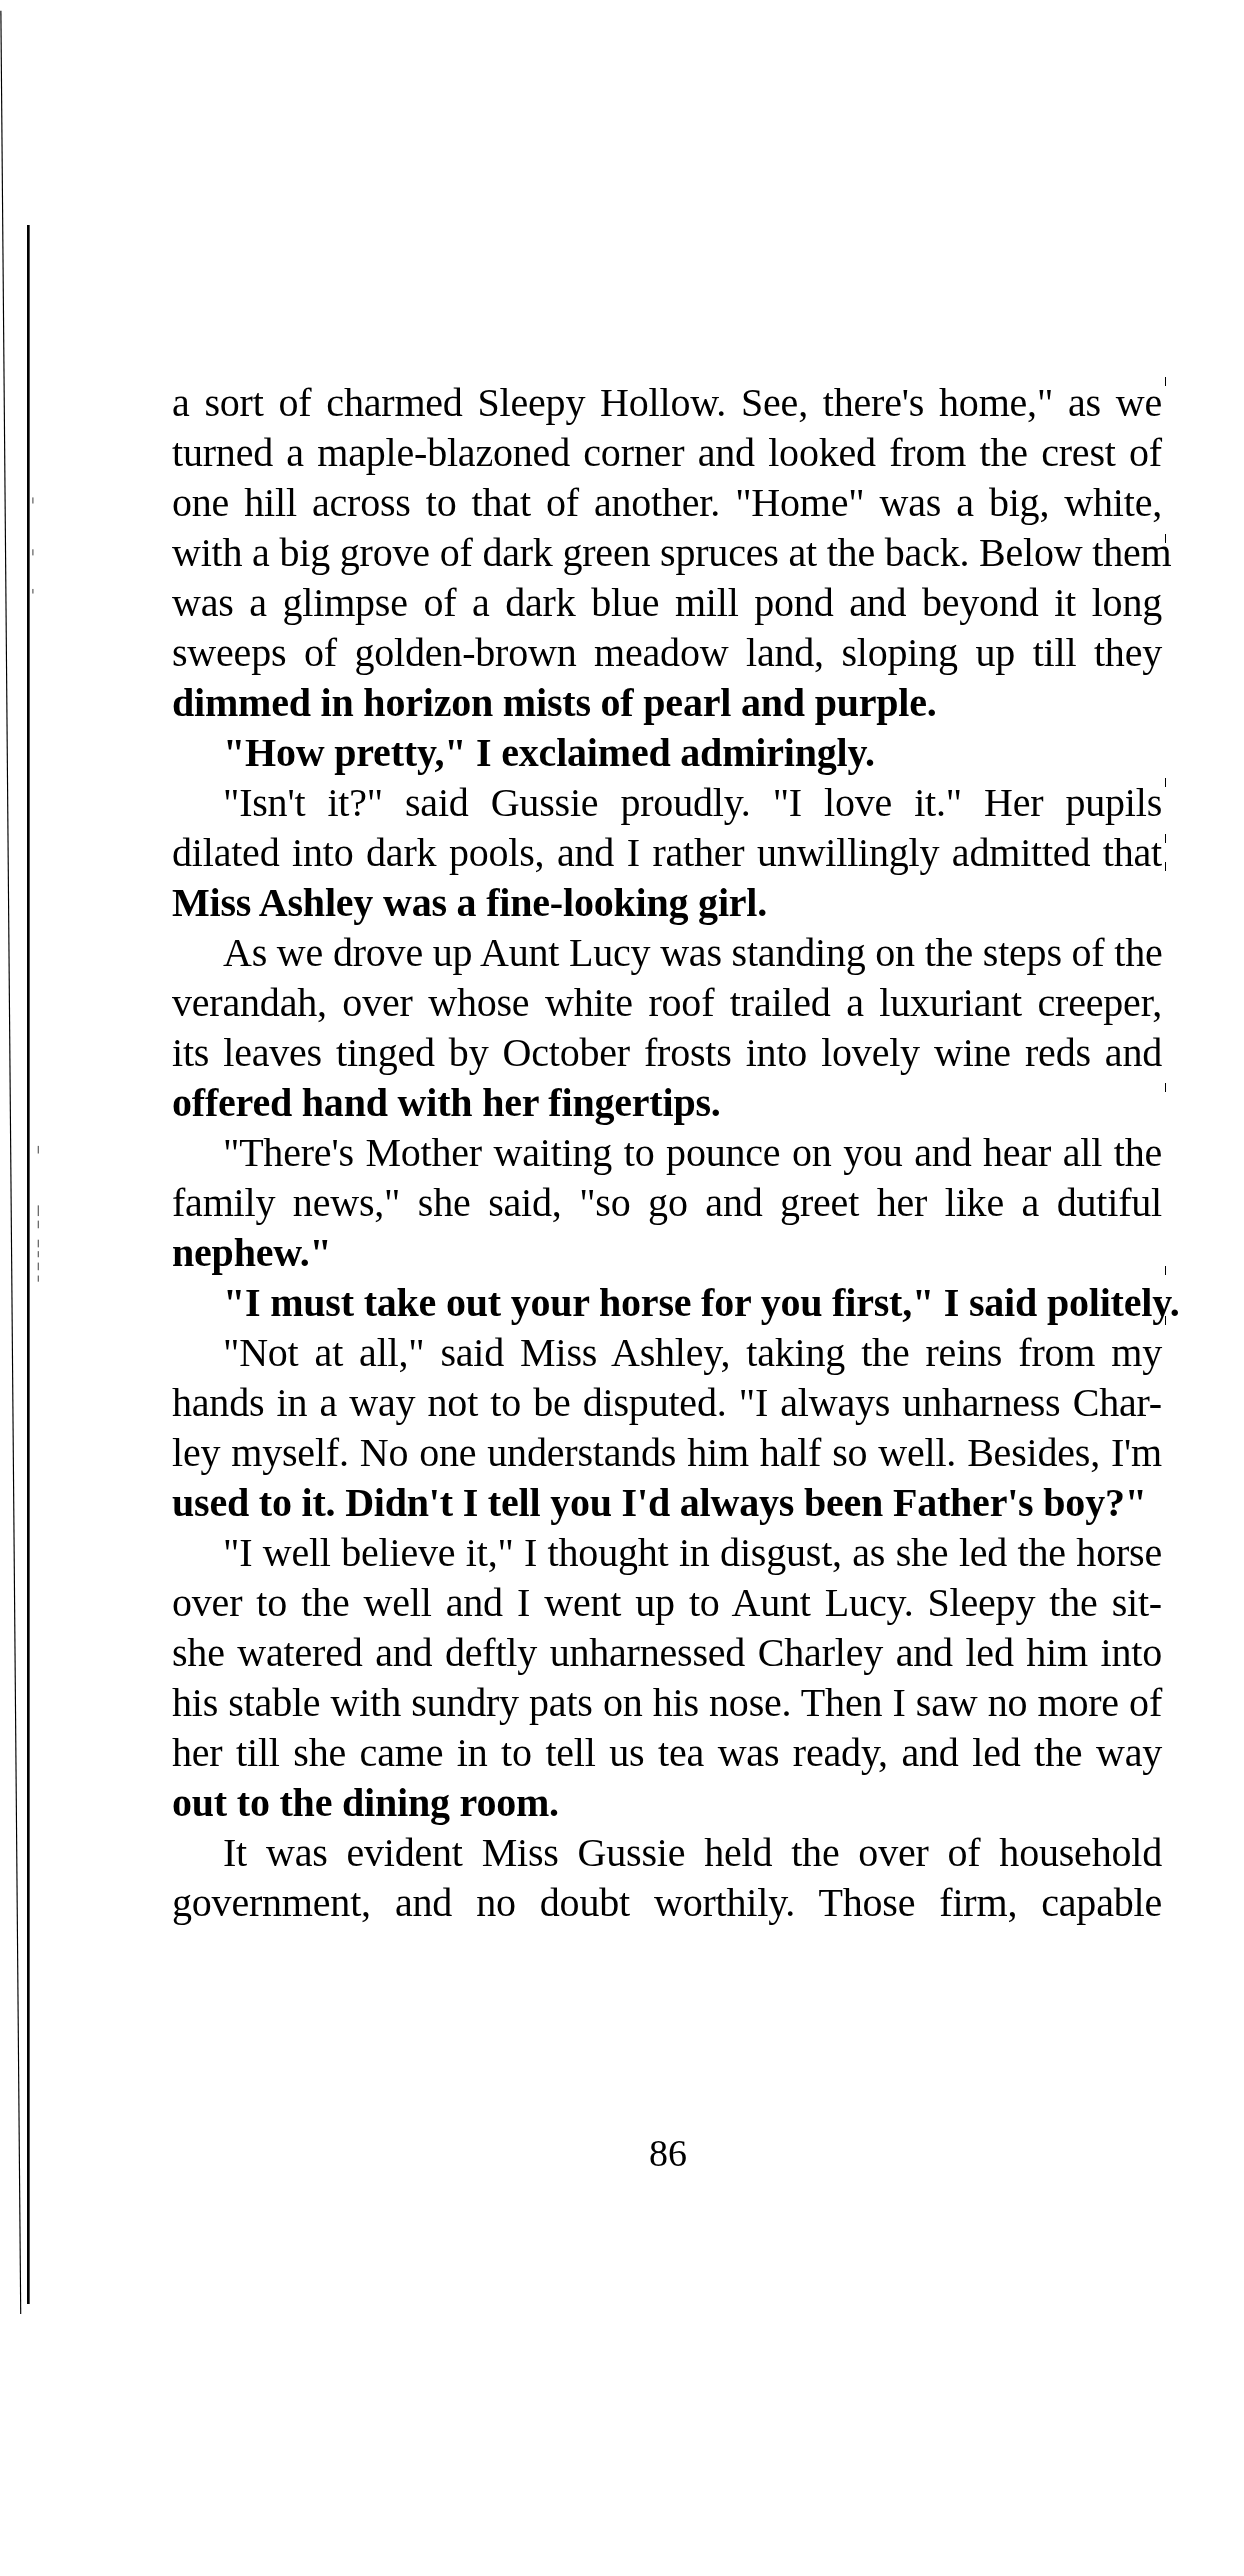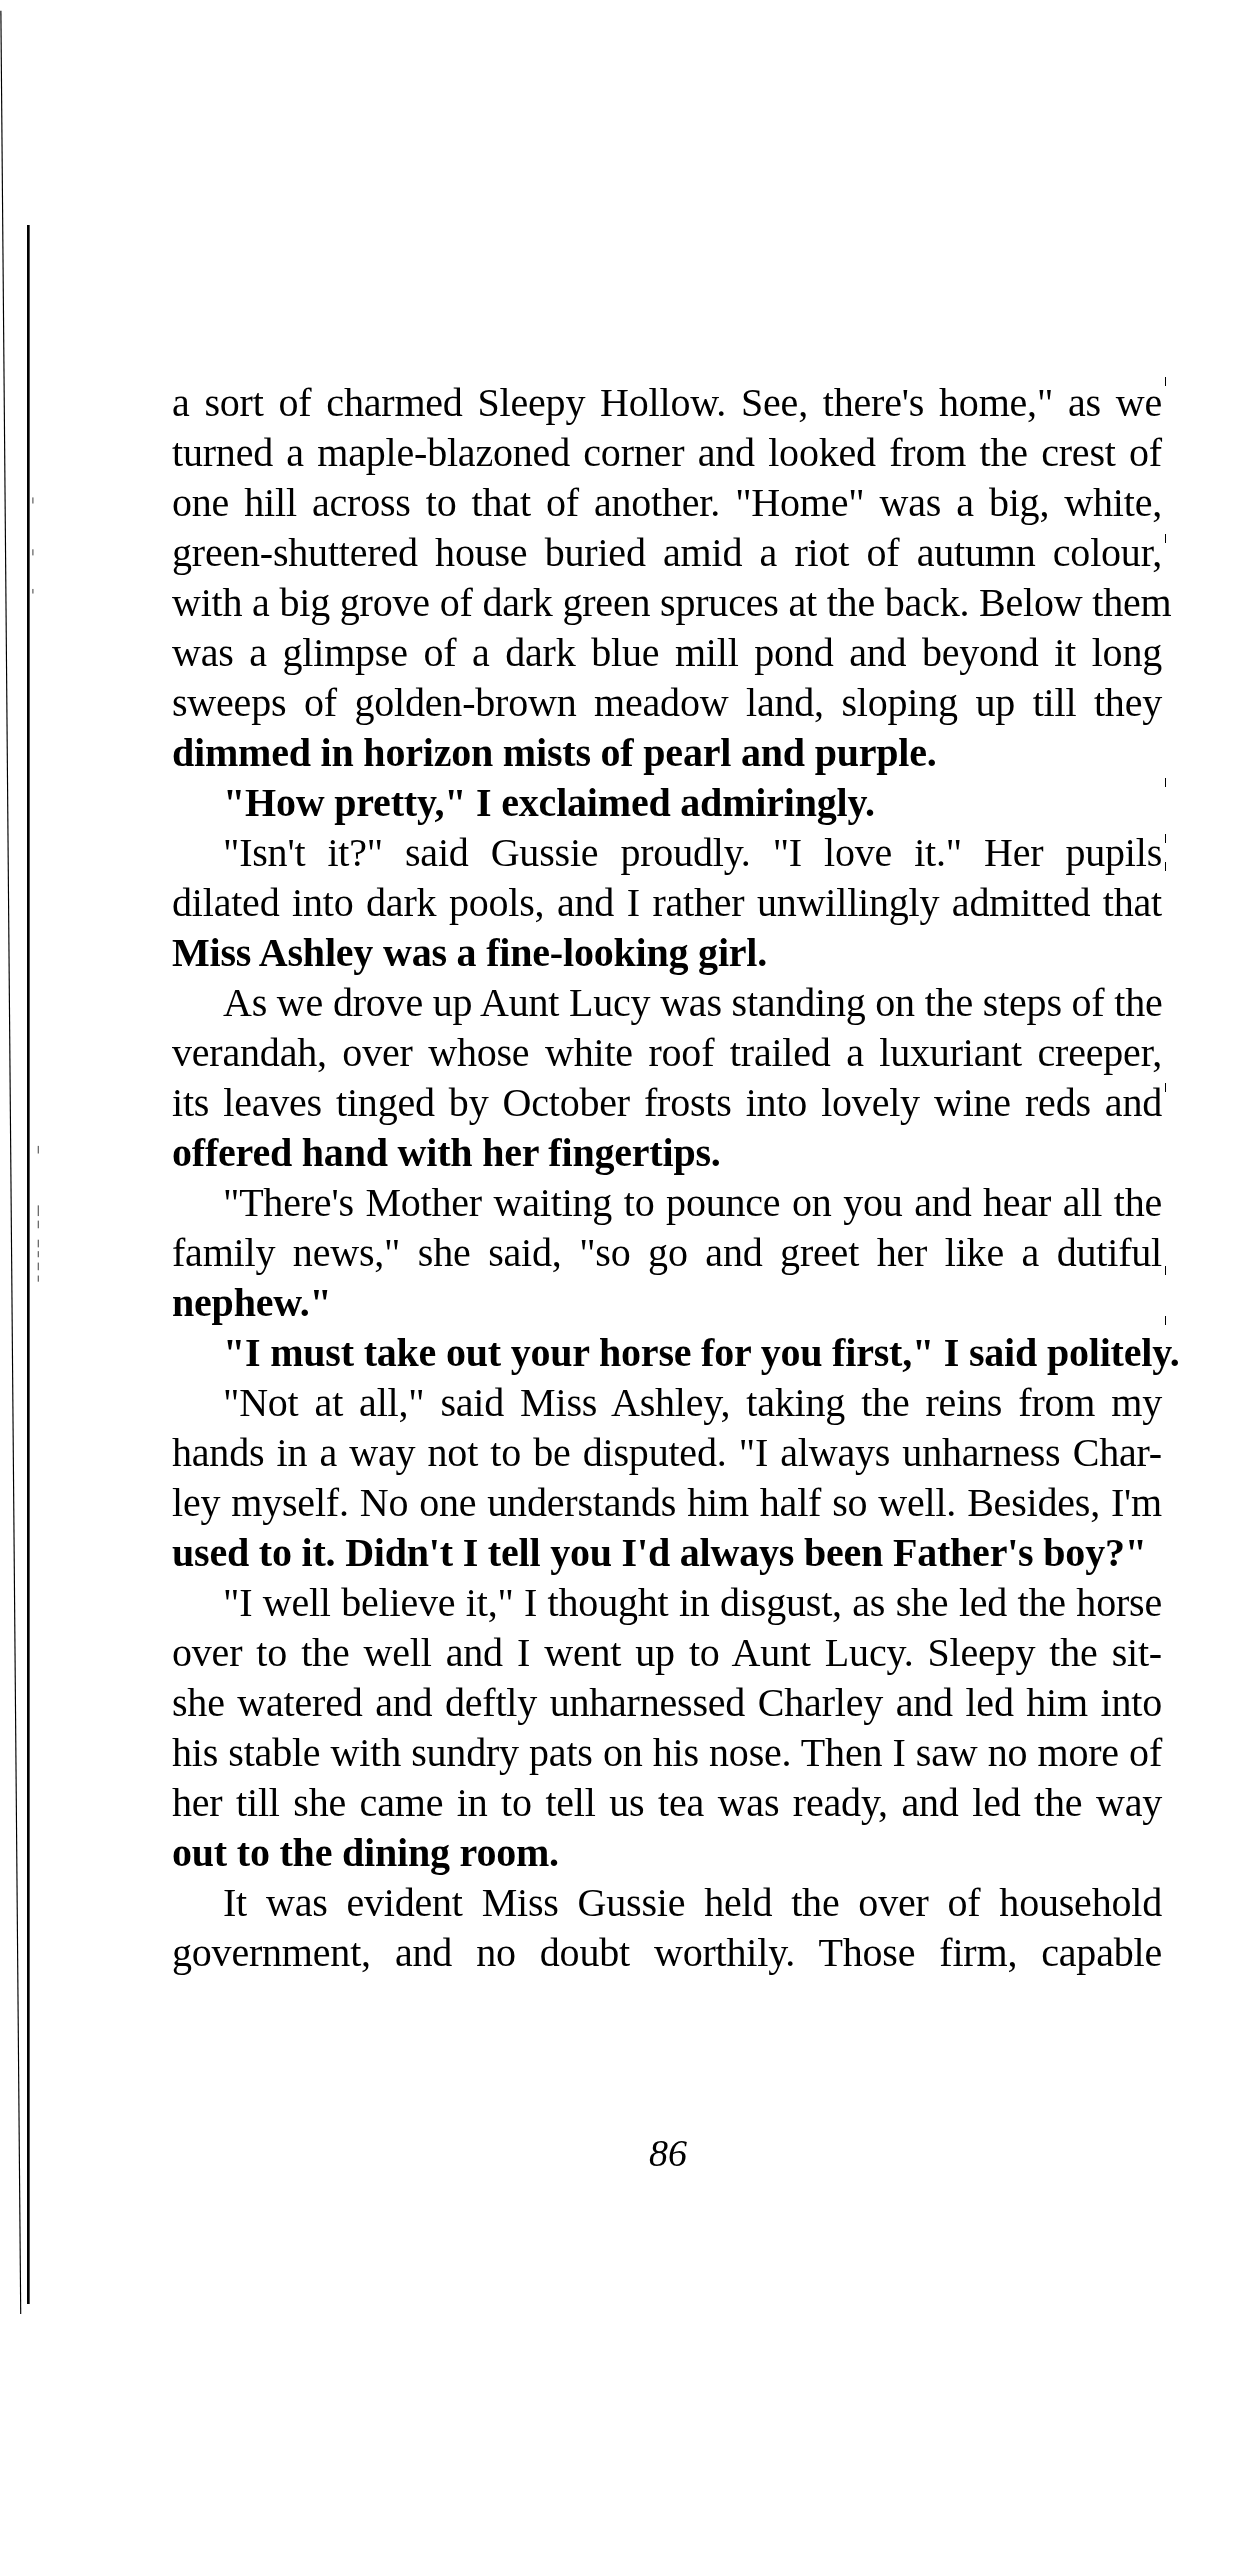--- a/index.html
+++ b/index.html
@@ -47,21 +47,20 @@
     .line.indent {
       padding-left: 51px;
     }
     .page-number {
       position: absolute;
       left: 630px;
       top: 2128px;
       width: 76px;
       text-align: center;
       font-size: 38px;
-      font-style: italic;
       line-height: 50px;
     }
     .ticks {
       position: absolute;
       left: 1165px;
       top: 0;
       width: 3.1px;
       height: 2576px;
     }
     .tick {
@@ -101,21 +100,20 @@
   <div class="tick" style="top:1083px"></div>
   <div class="tick" style="top:1266px"></div>
   <div class="tick" style="top:1316px"></div>
 </div>
 
 <main class="text-block" id="text-block">
     <div>
       <div class="line">a sort of charmed Sleepy Hollow. See, there's home," as we</div>
       <div class="line">turned a maple-blazoned corner and looked from the crest of</div>
       <div class="line">one hill across to that of another. "Home" was a big, white,</div>
-      <div class="line">green-shuttered house buried amid a riot of autumn colour,</div>
       <div class="line">with a big grove of dark green spruces at the back. Below them</div>
       <div class="line">was a glimpse of a dark blue mill pond and beyond it long</div>
       <div class="line">sweeps of golden-brown meadow land, sloping up till they</div>
       <div class="line last">dimmed in horizon mists of pearl and purple.</div>
     </div>
     <div>
       <div class="line indent last">"How pretty," I exclaimed admiringly.</div>
     </div>
     <div>
       <div class="line indent">"Isn't it?" said Gussie proudly. "I love it." Her pupils</div>

